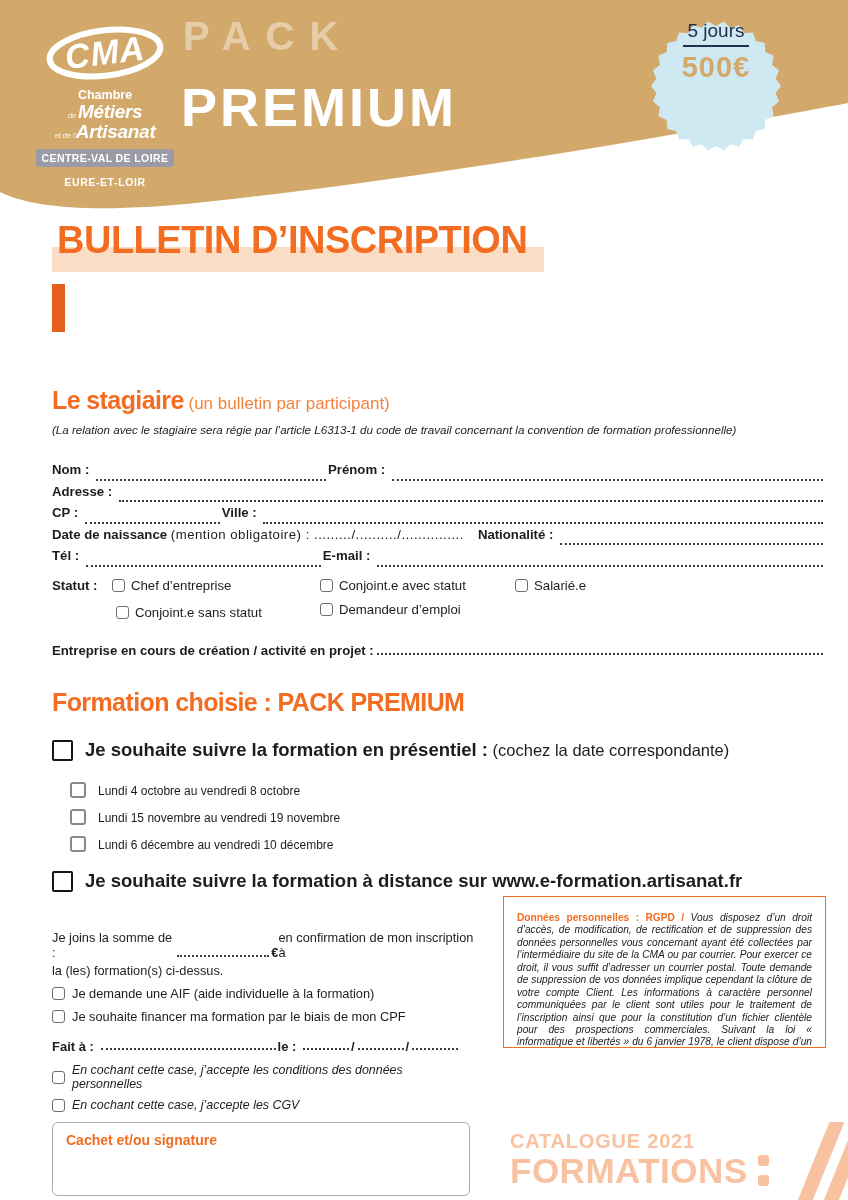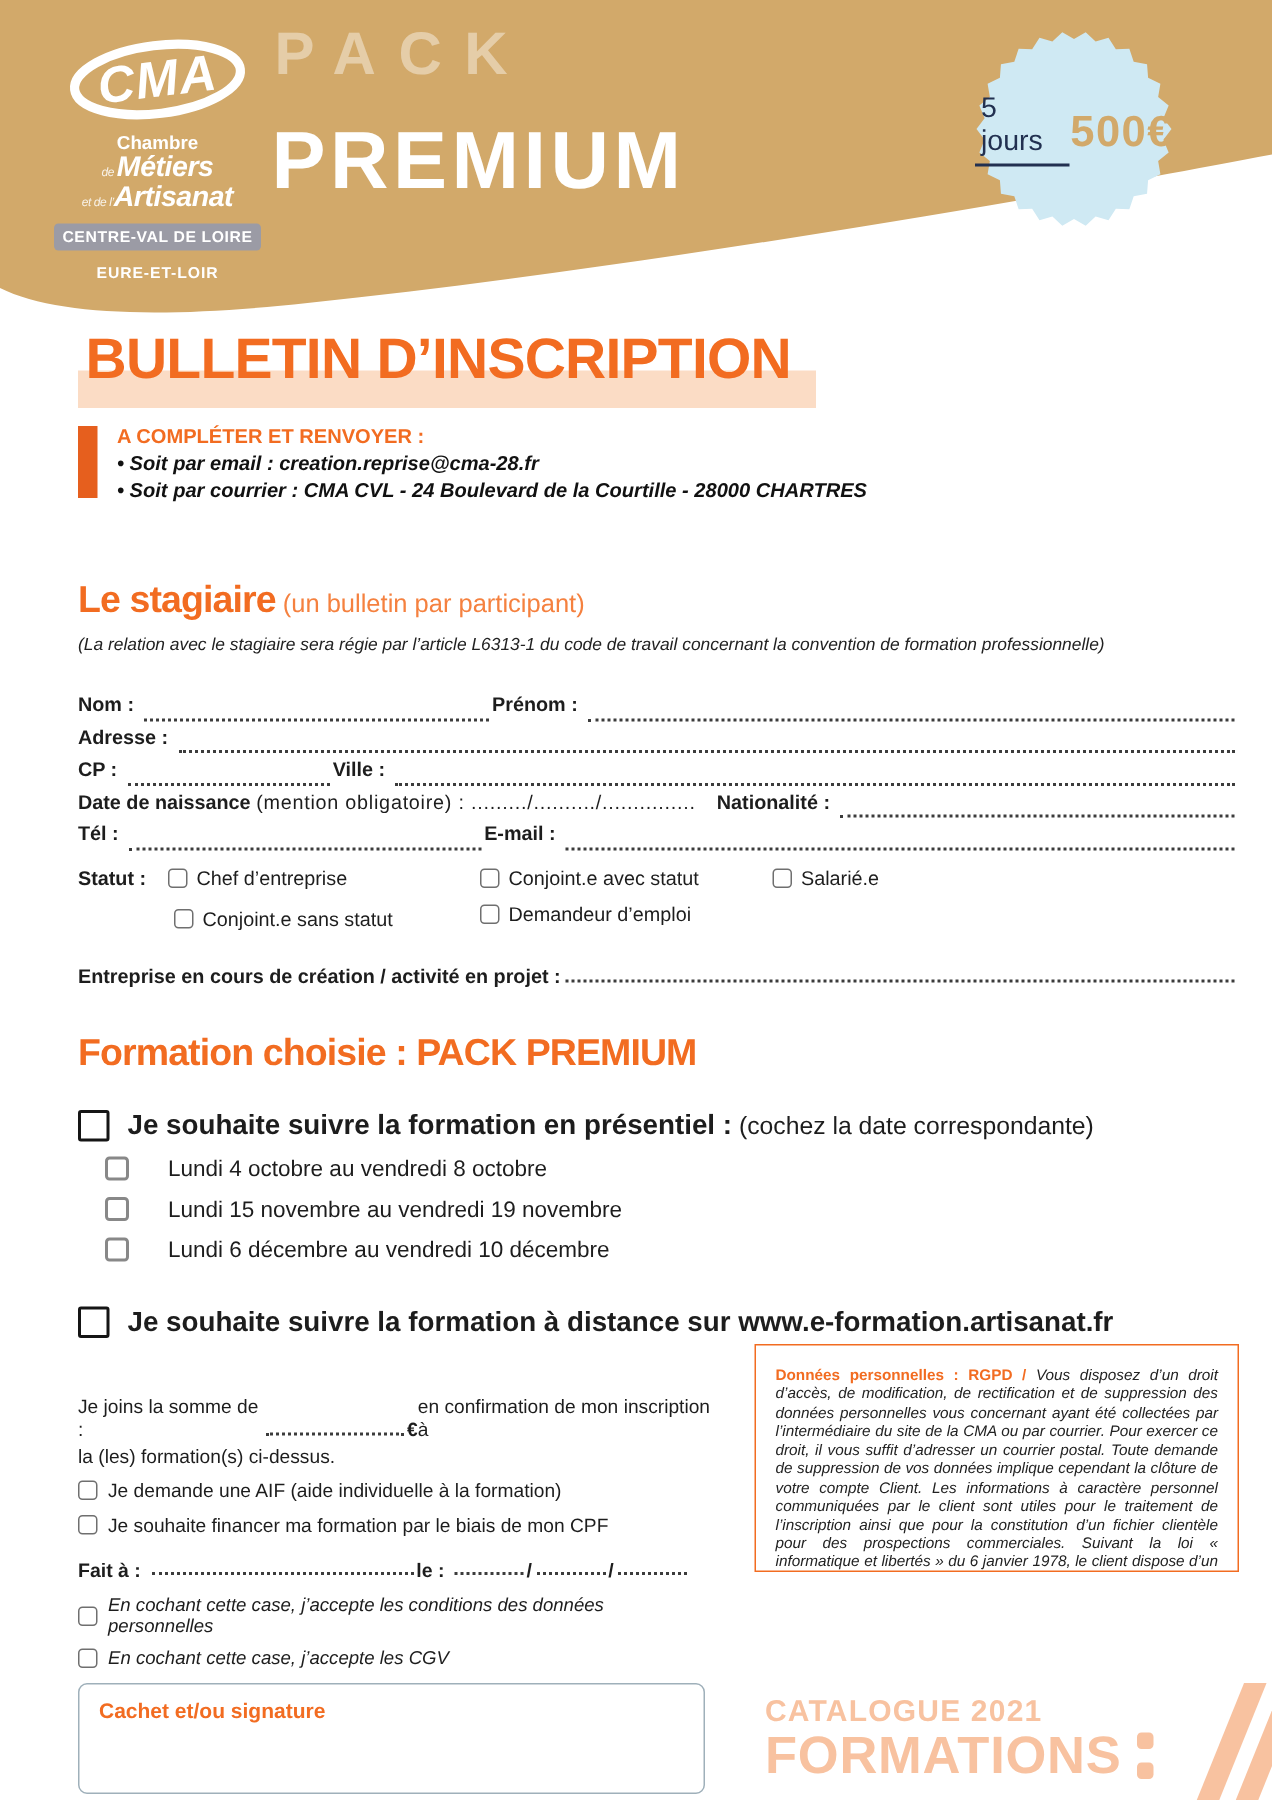--- a/index.html
+++ b/index.html
@@ -21,21 +21,21 @@
   .tiny{font-size:8px;font-weight:normal;opacity:.85;font-style:italic}
   .region{display:inline-block;margin-top:7px;background:#9b9ba5;color:#fff;font-size:10.5px;
           font-weight:bold;letter-spacing:.4px;padding:3px 6px;border-radius:3px}
   .dept{margin-top:9px;font-size:10.5px;font-weight:bold;letter-spacing:.6px;color:#fff}
   .pack{position:absolute;left:183px;top:14px;font-size:40px;font-weight:700;
         letter-spacing:15px;color:rgba(255,255,255,.42)}
   .premium{position:absolute;left:181px;top:76px;font-size:54px;font-weight:800;
            letter-spacing:3px;color:#fff}
   .badge{position:absolute;left:650px;top:20px;width:132px;height:132px}
   .badge svg{position:absolute;inset:0}
-  .badge-txt{position:absolute;inset:0;display:flex;flex-direction:row;align-items:center;justify-content:flex-start}
+  .badge-txt{position:absolute;inset:0;display:flex;flex-direction:column;align-items:center;justify-content:flex-start}
   .jours{font-size:19px;color:var(--navy);border-bottom:2px solid var(--navy);padding:0 4px 3px}
   .price{font-size:29px;font-weight:800;color:var(--tan);margin-top:4px;letter-spacing:1px}
 
   
   .title-band{position:absolute;left:52px;top:247px;width:492px;height:25px;background:var(--peach)}
   .page-title{position:absolute;left:57px;top:219px;font-size:38px;font-weight:800;
               letter-spacing:-.5px;color:var(--orange)}
 
   
   .vbar{position:absolute;left:52px;top:284px;width:13px;height:48px;background:#e65f1e}
@@ -64,21 +64,21 @@
   .cbx.m{width:16px;height:16px;border-color:#888;border-width:2px}
   .cbx.b{width:21px;height:21px;border:2.6px solid #151515;border-radius:2px}
   .erow{display:flex;align-items:flex-end;height:22px;font-size:13.2px;margin-top:4px}
 
   
   .sec-form{position:absolute;left:52px;top:688px;width:773px}
   .bigrow{display:flex;align-items:center;gap:12px;margin-top:22px}
   .bigrow .bt{font-size:18.5px;font-weight:bold}
   .bigrow .bn{font-size:16.5px}
   .dates{margin:10px 0 0 18px}
-  .drow{display:flex;align-items:flex-start;gap:26px;height:27px;font-size:15px}
+  .drow{display:flex;align-items:flex-end;gap:12px;height:27px;font-size:12px}
   .bigrow2{margin-top:18px}
 
   
   .sec-reg{position:absolute;left:52px;top:930px;width:424px}
   .pay{display:flex;align-items:flex-end;font-size:12.8px;margin-top:10px;height:20px}
   .pay .dl{flex:0 0 92px}
   .pay2{font-size:12.8px;margin-top:3px}
   .cbrow{display:flex;align-items:center;gap:7px;font-size:12.8px;margin-top:8px}
   .fait{display:flex;align-items:center;font-size:13px;margin-top:12px;height:20px}
   .fait b{white-space:pre}
@@ -138,25 +138,20 @@
     <div class="badge-txt">
       <div class="jours">5 jours</div>
       <div class="price">500€</div>
     </div>
   </div>
 
   <div class="title-band"></div>
   <h1 class="page-title">BULLETIN D’INSCRIPTION</h1>
 
   <div class="vbar"></div>
-  <div class="send">
-    <div class="send-h">A COMPLÉTER ET RENVOYER :</div>
-    <div class="send-l">• Soit par email : creation.reprise@cma-28.fr</div>
-    <div class="send-l">• Soit par courrier : CMA CVL - 24 Boulevard de la Courtille - 28000 CHARTRES</div>
-  </div>
 
   <div class="sec-stag">
     <div class="h2"><span>Le stagiaire</span><span class="sub"> (un bulletin par participant)</span></div>
     <div class="note">(La relation avec le stagiaire sera régie par l’article L6313-1 du code de travail concernant la convention de formation professionnelle)</div>
 
     <div class="rows">
       <div class="frow">
         <b>Nom : </b>
         <span class="dl w230"></span>
         <b>Prénom : </b>

